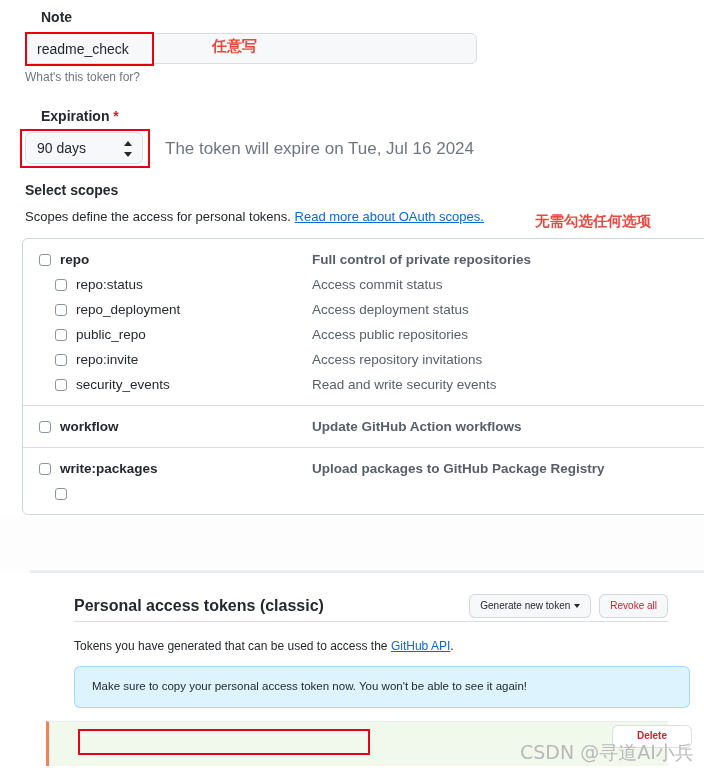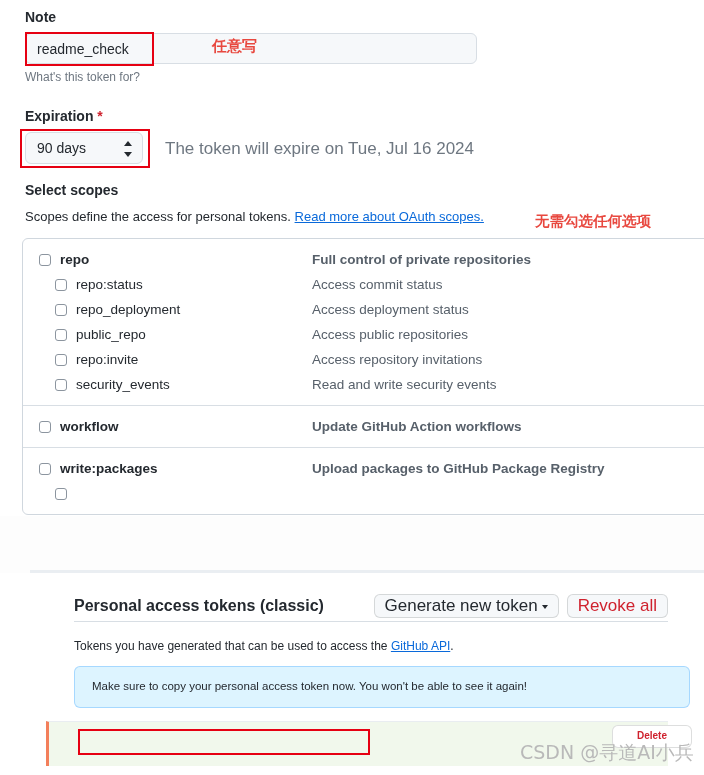--- a/index.html
+++ b/index.html
@@ -25,20 +25,21 @@
     height: 516px;
     background: #ffffff;
     overflow: hidden;
   }
 
   .field-label {
     font-size: 14px;
     font-weight: 700;
     color: #24292f;
     line-height: 18px;
+    margin-left: 16px;
   }
   .req-star { color: #cf222e; font-weight: 700; }
 
   .note-label { position: absolute; left: 25px; top: 8px; }
 
   .note-input {
     position: absolute;
     left: 25px; top: 33px;
     width: 452px; height: 31px;
     box-sizing: border-box;
@@ -217,21 +218,21 @@
     width: 594px;
     justify-content: space-between;
   }
   .pat-title {
     font-size: 16px;
     color: #24292f;
     font-weight: 700;
   }
   .pat-actions { display: flex; gap: 8px; align-items: center; }
   .btn {
-    font-size: 17px;
+    font-size: 10px;
     border: 1px solid rgba(27,31,36,0.15);
     border-radius: 6px;
     background: #f6f8fa;
     padding: 5px 10px;
     color: #24292f;
     line-height: 12px;
     white-space: nowrap;
     cursor: pointer;
   }
   .btn .caret {

